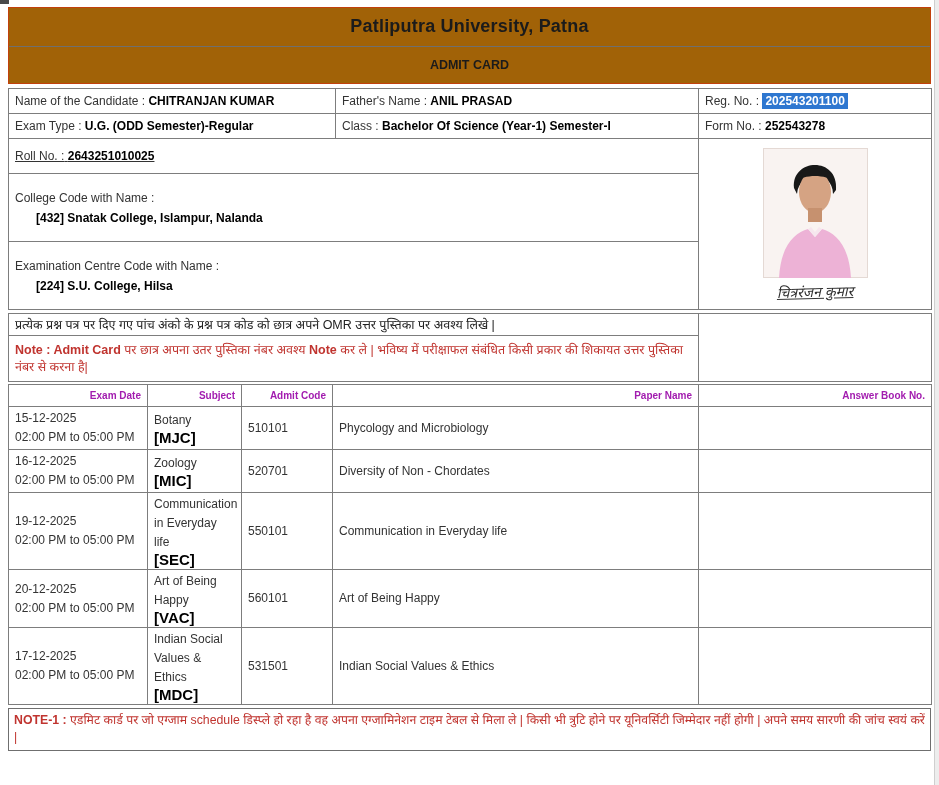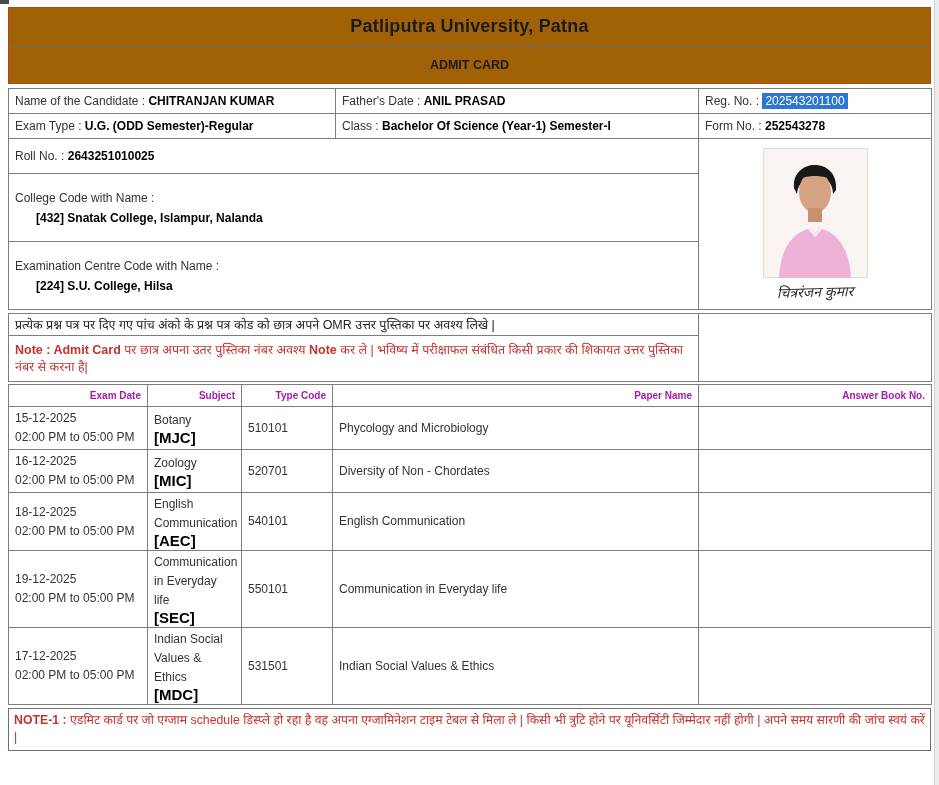--- a/index.html
+++ b/index.html
@@ -11,24 +11,24 @@
   
   .header-box{border:1px solid #c2410c;background:#a16207;}
   .title{font-size:18px;font-weight:bold;text-align:center;padding:8px 0 9px;color:#1b1b1b;letter-spacing:.2px;}
   .subtitle{border-top:1px solid #6f6f6f;font-size:12.5px;font-weight:bold;text-align:center;padding:11px 0;color:#1b1b1b;}
 
   table{border-collapse:collapse;width:923px;table-layout:fixed;background:#fff;}
   td,th{border:1px solid #7d7d7d;font-size:12px;padding:2px 6px;vertical-align:middle;color:#333;}
   b,strong{color:#000;text-align:right;}
   .info-table{margin-top:4px;}
   .info-table td{height:20px;}
-  .row-roll td{height:30px;}
+  .row-roll td{height:30px;text-decoration:underline;}
   .two-line-cell{height:63px !important;line-height:20px;vertical-align:middle;}
   .two-line-cell .val{font-weight:bold;color:#000;padding-left:21px;}
-  .hl{background:#2e77d0;color:#fff;font-weight:normal;padding:1px 3px;text-align:center;}
+  .hl{background:#2e77d0;color:#fff;font-weight:bold;padding:1px 3px;text-align:center;}
 
   .photo-cell{text-align:center;vertical-align:middle;padding:4px 0;}
   .photo-wrap{display:inline-block;}
   .photo-sign{font-size:14px;color:#2e2e2e;margin-top:1px;transform:rotate(-1.5deg);font-style:italic;}
 
   
   .notes-table{margin-top:3px;}
   .notes-table td{font-size:12.5px;}
   .omr-cell{height:16px;color:#222;}
   .red-note-cell{height:41px;line-height:17px;color:#c0342f;}
@@ -61,21 +61,21 @@
 
     <table class="info-table">
       <colgroup>
           <col style="width:327px">
           <col style="width:363px">
           <col style="width:233px">
         </colgroup>
       <tbody>
           <tr>
         <td><span>Name of the Candidate :</span> <b>CHITRANJAN KUMAR</b></td>
-        <td><span>Father's Date :</span> <b>ANIL PRASAD</b></td>
+        <td><span>Father's Name :</span> <b>ANIL PRASAD</b></td>
         <td><span>Reg. No. :</span> <span class="hl">202543201100</span></td>
       </tr>
       <tr>
         <td><span>Exam Type :</span> <b>U.G. (ODD Semester)-Regular</b></td>
         <td><span>Class :</span> <b>Bachelor Of Science (Year-1) Semester-I</b></td>
         <td><span>Form No. :</span> <b>252543278</b></td>
       </tr>
       <tr class="row-roll">
         <td colspan="2"><span>Roll No. :</span> <b>2643251010025</b></td>
         <td rowspan="3" class="photo-cell">
@@ -132,21 +132,21 @@
           <col style="width:139px">
           <col style="width:94px">
           <col style="width:91px">
           <col style="width:366px">
           <col style="width:233px">
         </colgroup>
       <tbody>
           <tr>
         <th>Exam Date</th>
         <th>Subject</th>
-        <th>Type Code</th>
+        <th>Admit Code</th>
         <th>Paper Name</th>
         <th>Answer Book No.</th>
       </tr>
       <tr class="r2">
         <td class="datecell">
               <div>15-12-2025</div>
               <div>02:00 PM to 05:00 PM</div>
             </td>
         <td>
               <div>Botany</div>
@@ -162,46 +162,46 @@
               <div>02:00 PM to 05:00 PM</div>
             </td>
         <td>
               <div>Zoology</div>
               <div class="tag">[MIC]</div>
             </td>
         <td>520701</td>
         <td>Diversity of Non - Chordates</td>
         <td></td>
       </tr>
-      <tr class="r3">
-        <td class="datecell">
-              <div>18-12-2025</div>
-              <div>02:00 PM to 05:00 PM</div>
-            </td>
-        <td>
-              <div>English Communication</div>
-              <div class="tag">[AEC]</div>
-            </td>
-        <td>540101</td>
-        <td>English Communication</td>
-        <td></td>
-      </tr>
       <tr class="r3b">
         <td class="datecell">
               <div>19-12-2025</div>
               <div>02:00 PM to 05:00 PM</div>
             </td>
         <td>
               <div>Communication in Everyday life</div>
               <div class="tag">[SEC]</div>
             </td>
         <td>550101</td>
         <td>Communication in Everyday life</td>
         <td></td>
       </tr>
+      <tr class="r3c">
+        <td class="datecell">
+              <div>20-12-2025</div>
+              <div>02:00 PM to 05:00 PM</div>
+            </td>
+        <td>
+              <div>Art of Being Happy</div>
+              <div class="tag">[VAC]</div>
+            </td>
+        <td>560101</td>
+        <td>Art of Being Happy</td>
+        <td></td>
+      </tr>
       <tr class="r3b">
         <td class="datecell">
               <div>17-12-2025</div>
               <div>02:00 PM to 05:00 PM</div>
             </td>
         <td>
               <div>Indian Social Values &amp; Ethics</div>
               <div class="tag">[MDC]</div>
             </td>
         <td>531501</td>

